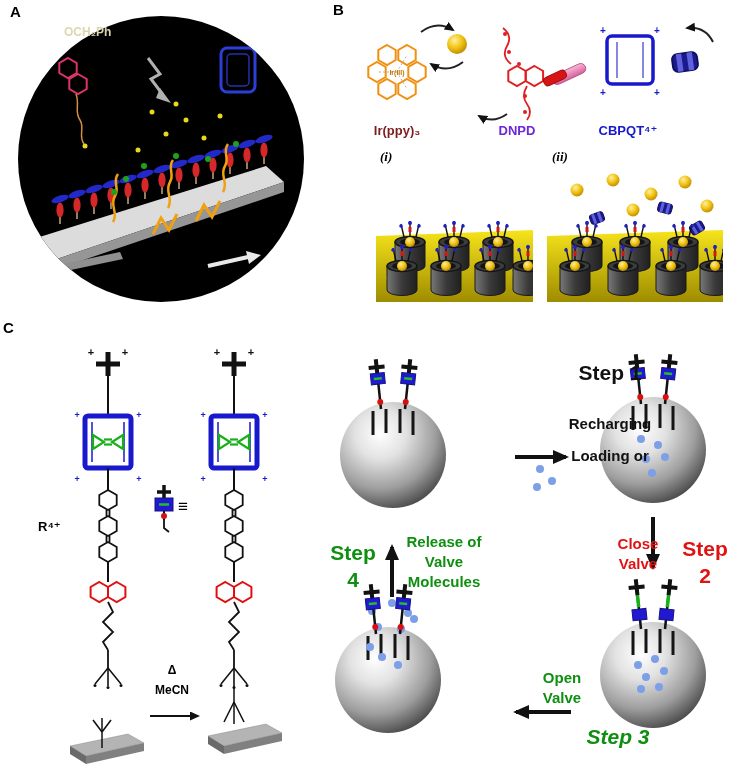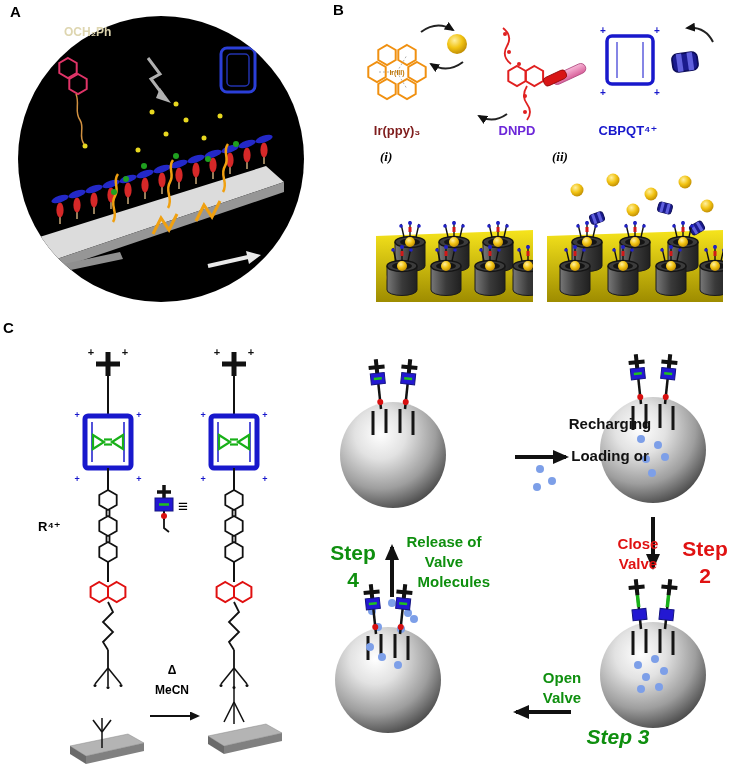--- a/index.html
+++ b/index.html
@@ -513,31 +513,32 @@
     </g>
 
     <g stroke="#111" stroke-width="4">
       <line x1="207" y1="122" x2="258" y2="122" marker-end="url(#mArrB)"></line>
       <line x1="345" y1="182" x2="345" y2="232" marker-end="url(#mArrB)"></line>
       <line x1="263" y1="377" x2="208" y2="377" marker-end="url(#mArrB)"></line>
       <line x1="84" y1="262" x2="84" y2="212" marker-end="url(#mArrB)"></line>
     </g>
   </svg>
 
+  <div class="t step-big c-black ctr" style="left:545px;top:362px;width:130px;">Step 1</div>
   <div class="t step-desc c-black ctr" style="left:545px;top:407px;width:130px;margin-top:41px;">Loading or</div>
   <div class="t step-desc c-black ctr" style="left:545px;top:416px;width:130px;">Recharging</div>
 
   <div class="t step-desc c-red ctr" style="left:608px;top:536px;width:60px;">Close</div>
   <div class="t step-desc c-red ctr" style="left:608px;top:556px;width:60px;">Valve</div>
   <div class="t step-big c-red ctr" style="left:676px;top:538px;width:58px;">Step</div>
   <div class="t step-big c-red ctr" style="left:676px;top:565px;width:58px;">2</div>
 
   <div class="t step-desc c-green ctr" style="left:532px;top:670px;width:60px;">Open</div>
   <div class="t step-desc c-green ctr" style="left:532px;top:690px;width:60px;">Valve</div>
   <div class="t step-big c-green ctr" style="left:568px;top:726px;width:100px;font-style:italic;">Step 3</div>
 
   <div class="t step-big c-green ctr" style="left:324px;top:542px;width:58px;">Step</div>
   <div class="t step-big c-green ctr" style="left:324px;top:569px;width:58px;">4</div>
   <div class="t step-desc c-green ctr" style="left:398px;top:534px;width:92px;">Release of</div>
   <div class="t step-desc c-green ctr" style="left:398px;top:554px;width:92px;">Valve</div>
-  <div class="t step-desc c-green ctr" style="left:398px;top:574px;width:92px;text-align:right;">Molecules</div>
+  <div class="t step-desc c-green ctr" style="left:398px;top:574px;width:92px;">Molecules</div>
 
 </div>
 
 </body></html>

